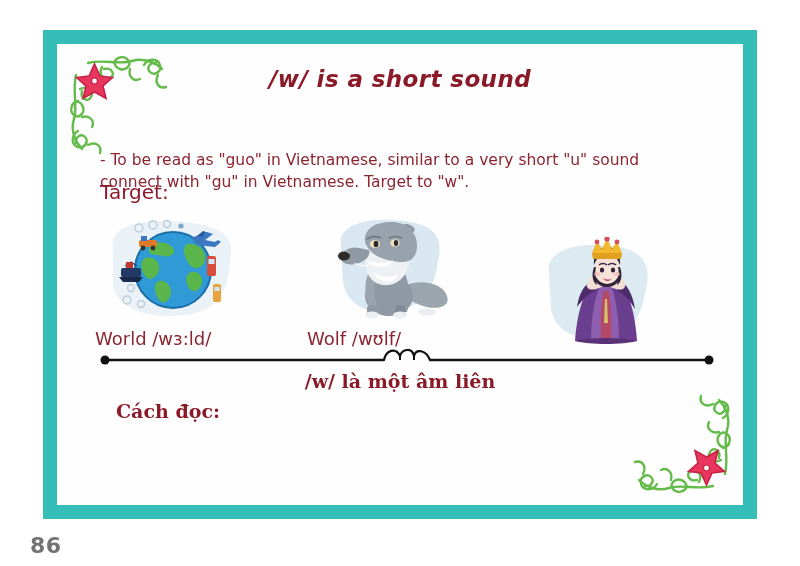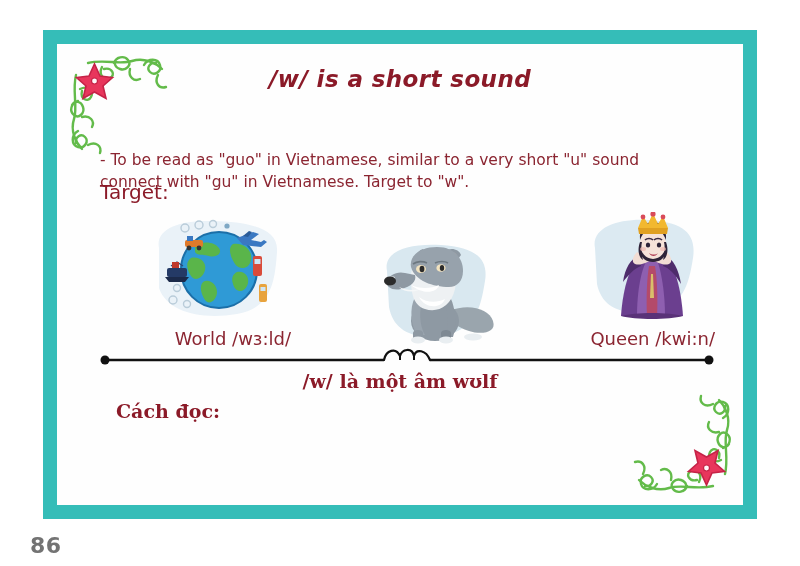--- a/index.html
+++ b/index.html
@@ -101,21 +101,21 @@
     left: 95px; top: 204px;
     width: 620px; height: 145px;
     display: flex;
     justify-content: space-between;
     align-items: flex-end;
   }
   .example-item {
     width: 196px;
     display: flex;
     flex-direction: column;
-    align-items: flex-end;
+    align-items: flex-start;
   }
   .example-art {
     width: 150px; height: 112px;
     position: relative;
   }
   .example-label {
     margin-top: 4px;
     font-family: "DejaVu Sans", sans-serif;
     font-size: 18px;
     color: #8b2531;
@@ -296,20 +296,21 @@
           <path d="M60 27 C64 24, 70 24, 74 26" stroke="#6d7880" stroke-width="1.6" fill="none"></path>
           <path d="M82 26 C86 24, 92 24, 95 26" stroke="#6d7880" stroke-width="1.6" fill="none"></path>
           <path d="M66 60 C74 66, 84 66, 92 62 C88 72, 72 72, 66 60 Z" fill="#ffffff"></path>
           <path d="M60 96 C60 92, 70 92, 70 96 L70 102 L60 102 Z" fill="#8e99a3"></path>
           <path d="M88 96 C88 92, 98 92, 98 96 L98 102 L88 102 Z" fill="#7e8993"></path>
           <ellipse cx="65" cy="103" rx="7" ry="3.4" fill="#e9eef1"></ellipse>
           <ellipse cx="93" cy="103" rx="7" ry="3.4" fill="#e9eef1"></ellipse>
           <ellipse cx="120" cy="100" rx="9" ry="3.4" fill="#e9eef1"></ellipse>
         </svg>
       </div>
+      <div class="example-label">Wolf /wʊlf/</div>
     </div>
 
     <div class="example-item">
       <div class="example-art">
         <svg viewBox="0 0 150 112" width="150" height="112">
           <path d="M30 36 C26 16, 52 6, 84 8 C116 10, 132 20, 128 46 C124 72, 118 96, 86 100 C52 104, 36 92, 32 72 Z" fill="#dceaf2"></path>
           <path d="M74 46 C66 52, 58 74, 56 104 L118 104 C116 76, 110 54, 100 46 Z" fill="#6b3f8f"></path>
           <path d="M82 48 C76 58, 72 80, 72 104 L100 104 C100 80, 96 58, 92 48 Z" fill="#8e5fb0"></path>
           <path d="M84 54 C82 66, 81 86, 82 104 L92 104 C93 86, 92 66, 90 54 Z" fill="#b44a6a"></path>
           <path d="M86 62 L88 62 L89 86 L85 86 Z" fill="#d9c06a"></path>
@@ -330,32 +331,31 @@
           <ellipse cx="78" cy="37" rx="3" ry="2" fill="#f0b8b0" opacity="0.7"></ellipse>
           <ellipse cx="98" cy="37" rx="3" ry="2" fill="#f0b8b0" opacity="0.7"></ellipse>
           <path d="M73 16 L78 4 L83 12 L88 1 L93 12 L98 4 L103 16 Z" fill="#f2b830"></path>
           <path d="M73 16 L103 16 L102 22 L74 22 Z" fill="#e0a022"></path>
           <circle cx="78" cy="5" r="2.4" fill="#d94b5a"></circle>
           <circle cx="88" cy="2" r="2.6" fill="#d94b5a"></circle>
           <circle cx="98" cy="5" r="2.4" fill="#d94b5a"></circle>
           <path d="M56 104 C70 100, 104 100, 118 104 C104 108, 70 108, 56 104 Z" fill="#5a3278"></path>
         </svg>
       </div>
-      <div class="example-label">Queen /kwi:n/</div>
     </div>
   </div>
 
   <svg id="divider-line" viewBox="0 0 614 24">
     <circle cx="5" cy="16" r="4.5" fill="#111111"></circle>
     <circle cx="609" cy="16" r="4.5" fill="#111111"></circle>
     <line x1="5" y1="16" x2="284" y2="16" stroke="#111111" stroke-width="2.4"></line>
     <line x1="330" y1="16" x2="609" y2="16" stroke="#111111" stroke-width="2.4"></line>
     <path d="M284 16 C286 6, 296 3, 300 12 C302 5, 312 3, 314 12 C316 4, 326 6, 330 16" fill="none" stroke="#111111" stroke-width="2.2" stroke-linecap="round"></path>
     <path d="M300 12 L300 16 M314 12 L314 16" stroke="#111111" stroke-width="2"></path>
   </svg>
 
-  <div class="title-vi">/w/ là một âm wʊlf</div>
+  <div class="title-vi">/w/ là một âm liên</div>
 
   <div id="heading-cach-doc">Cách đọc:</div>
 
   <div id="page-number">86</div>
 
 </div>
 
 </body></html>

